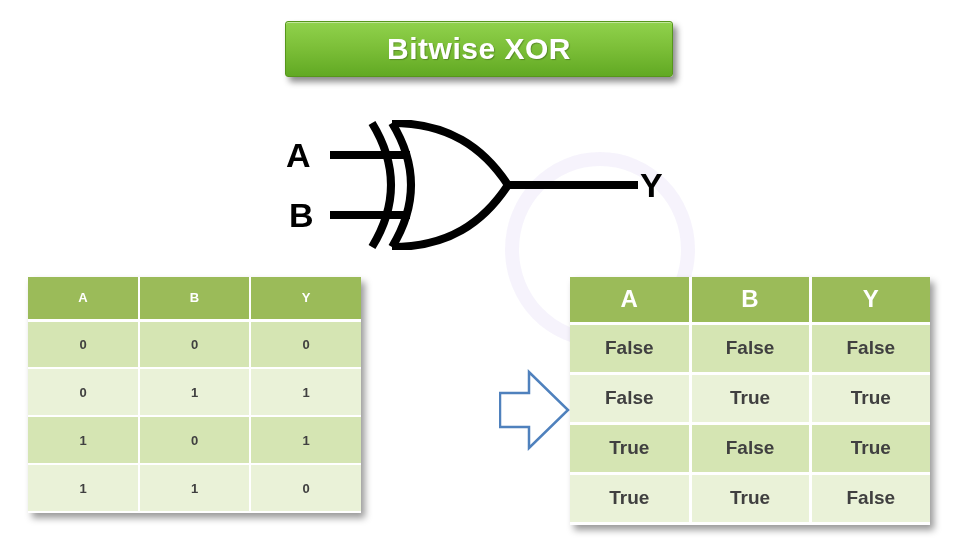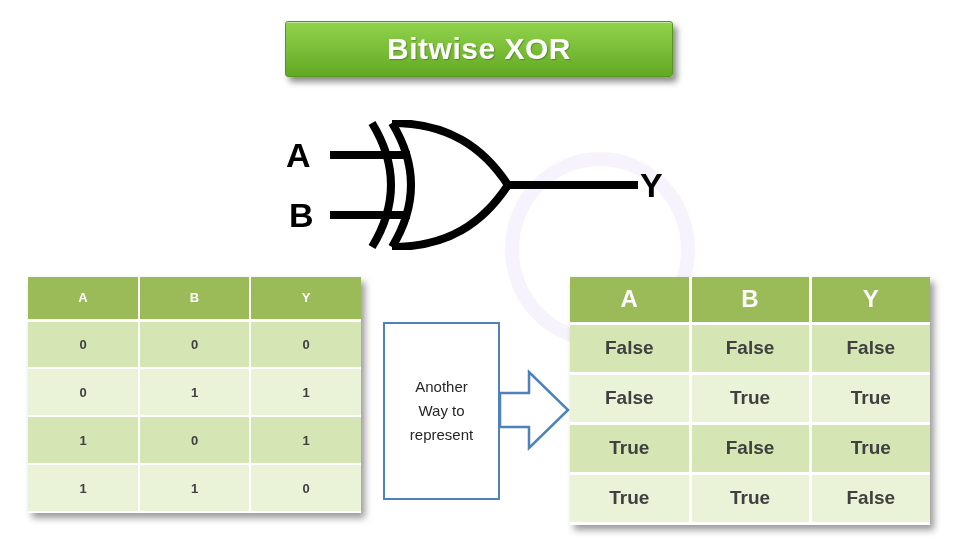--- a/index.html
+++ b/index.html
@@ -152,25 +152,20 @@
         <td>1</td>
       </tr>
       <tr class="light">
         <td>1</td>
         <td>1</td>
         <td>0</td>
       </tr>
     </tbody>
   </table>
 
-  <div class="connector-box">
-    <div>Another</div>
-    <div>Way to</div>
-    <div>represent</div>
-  </div>
   <svg class="arrow-svg" width="72" height="88" viewBox="0 0 72 88">
     <path class="arrow-shape" d="M1,27 H30 V6 L69,44 L30,82 V61 H1 Z"></path>
   </svg>
 
   <table class="t-right">
     <thead>
       <tr>
         <th>A</th>
         <th>B</th>
         <th>Y</th>

